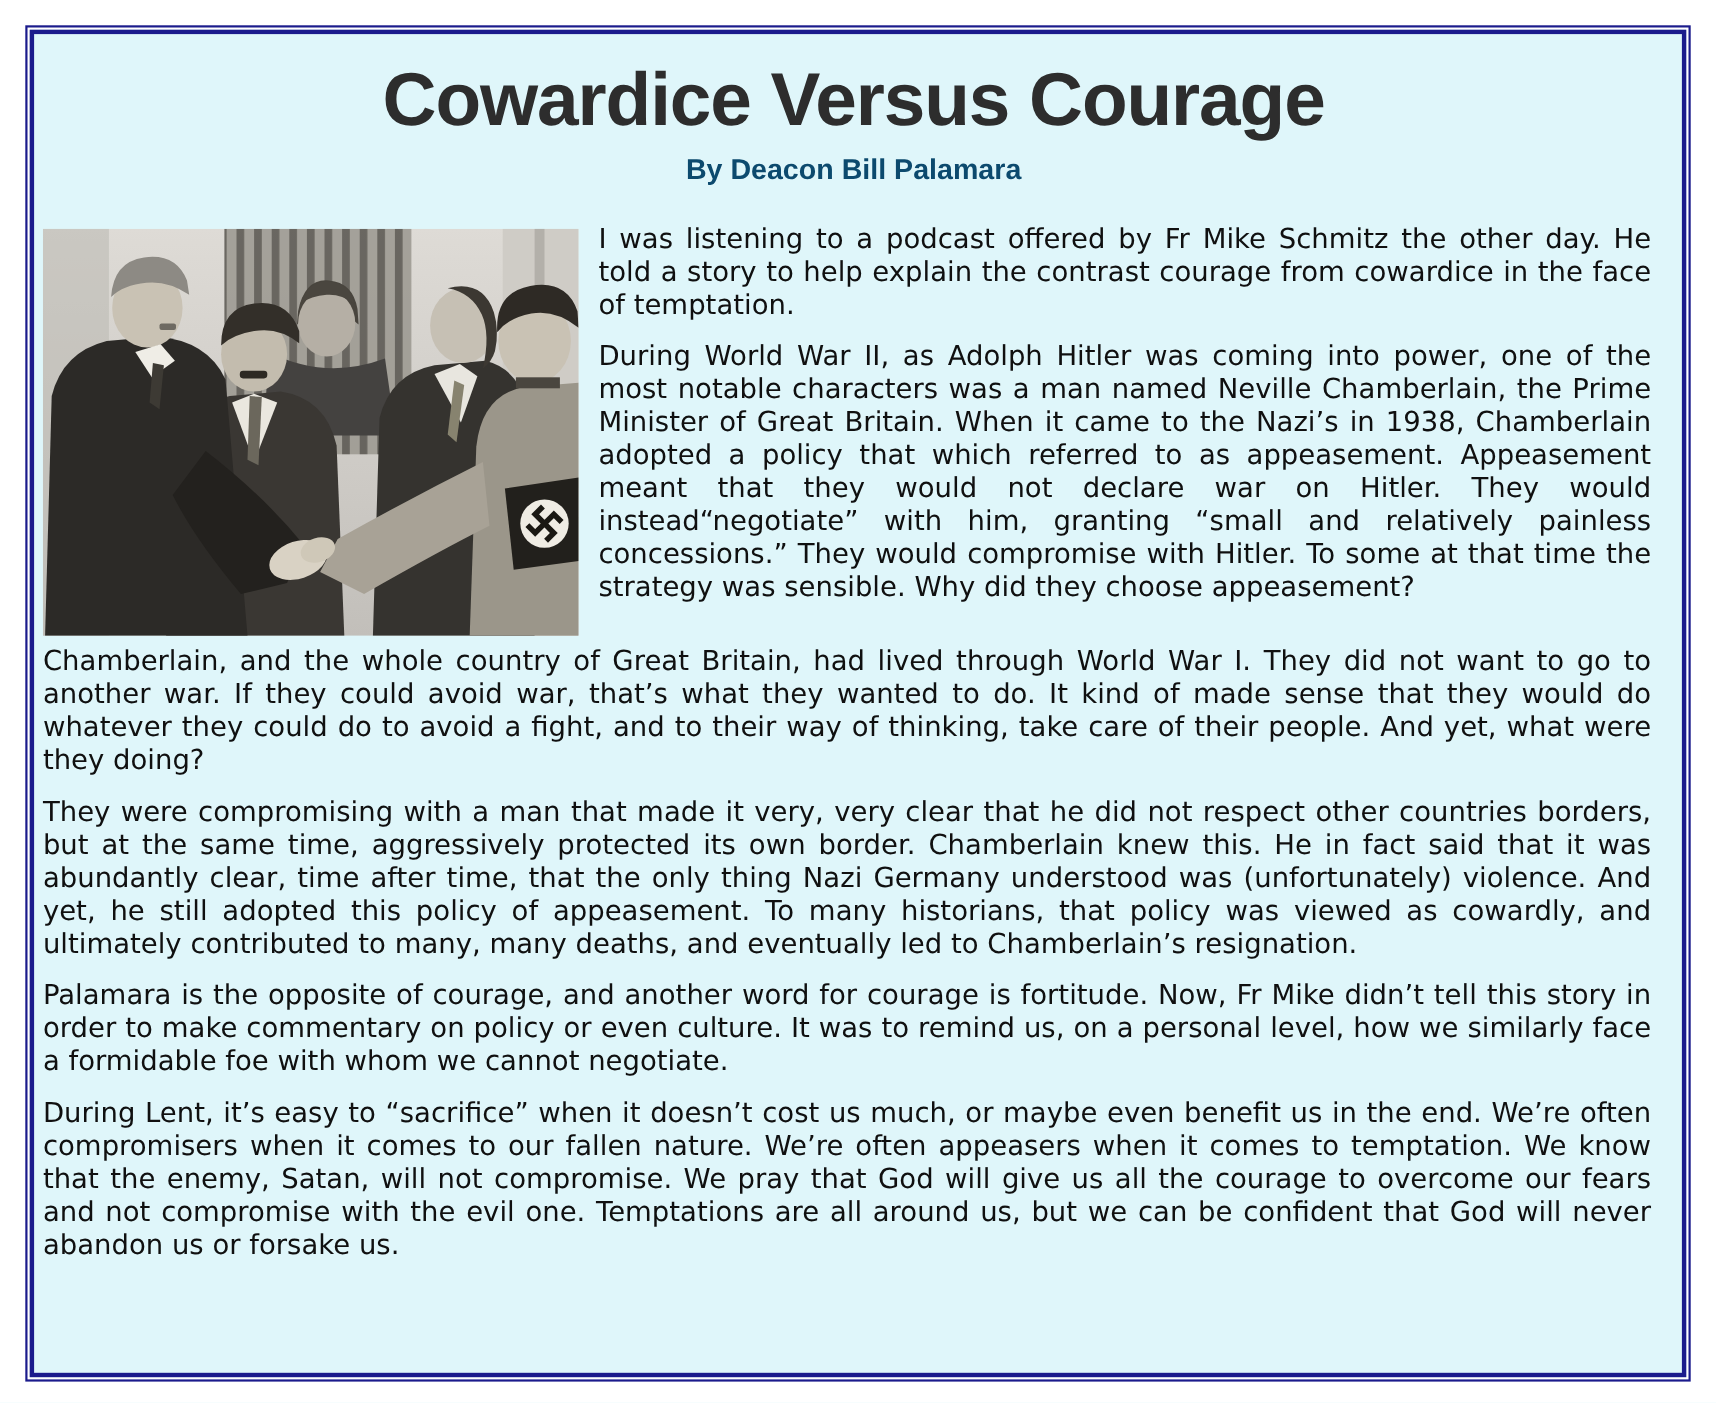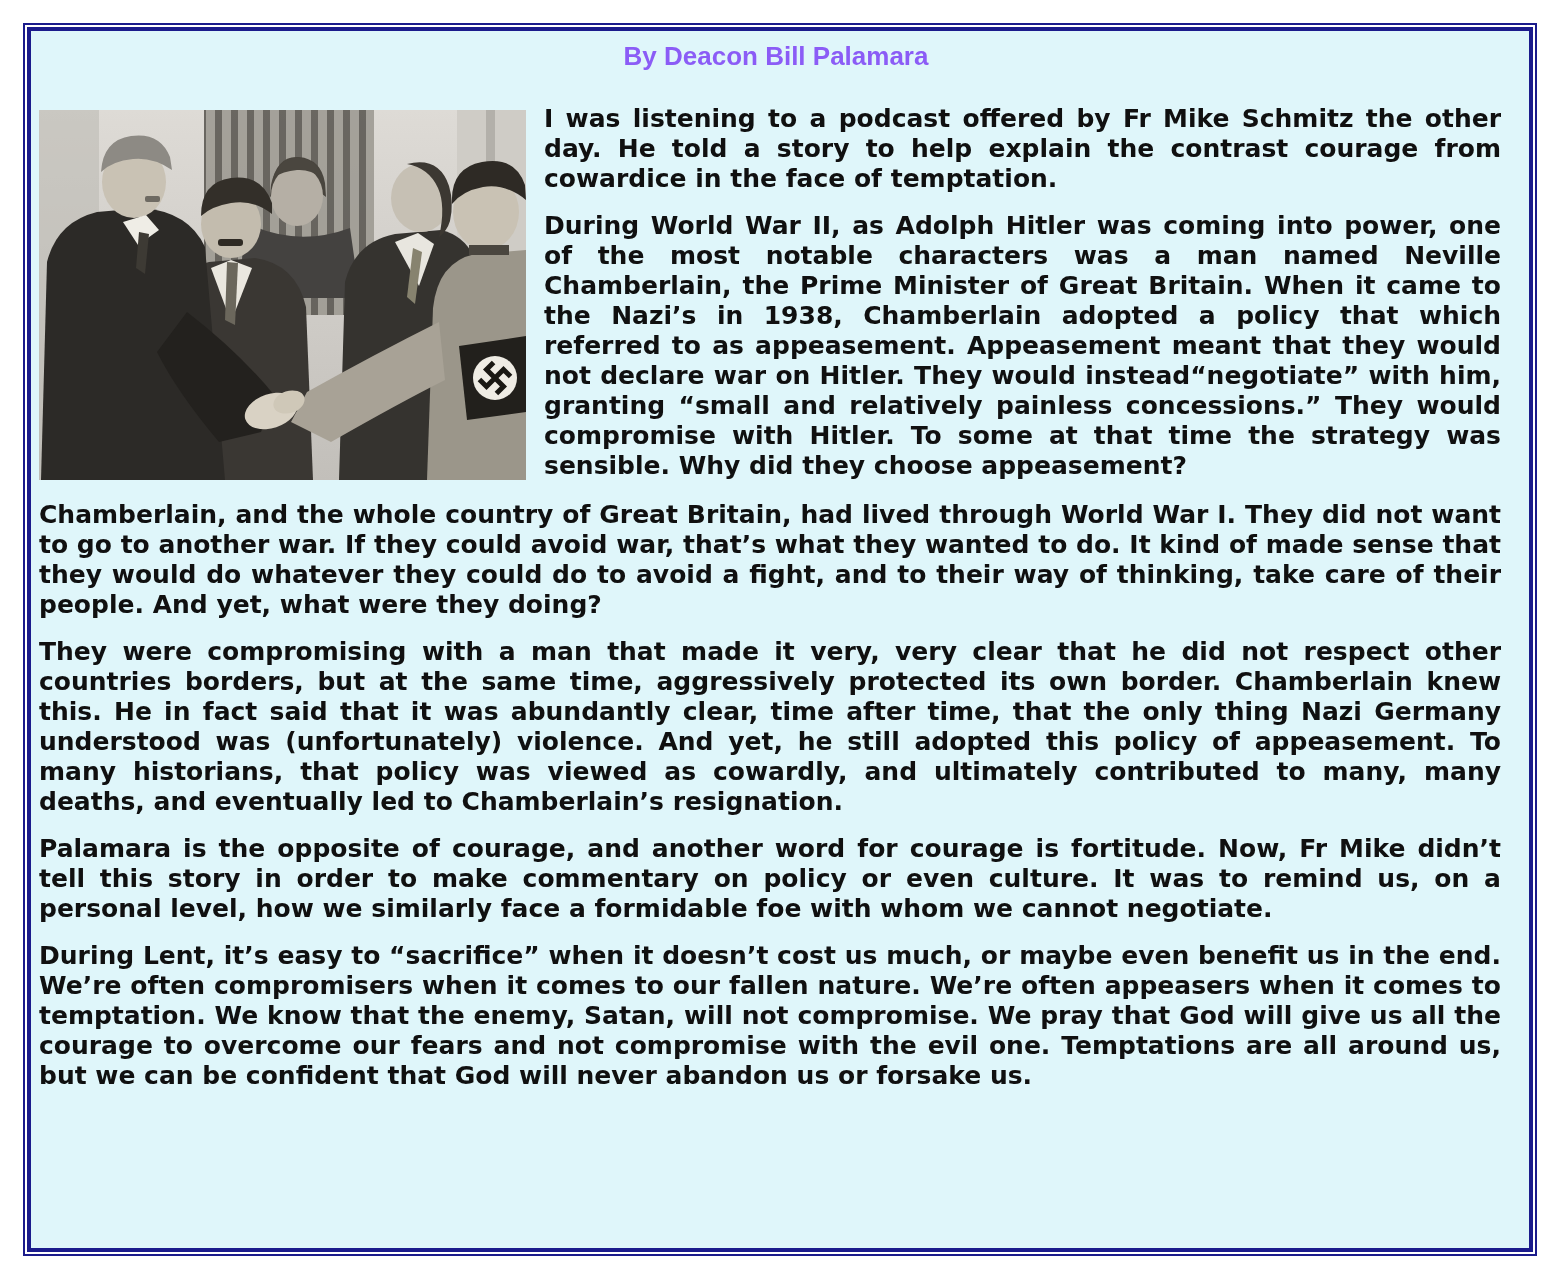--- a/index.html
+++ b/index.html
@@ -40,54 +40,54 @@
     line-height: 1.12;
     color: #2d2d2d;
     letter-spacing: -1px;
   }
   .byline {
     margin-top: 10px;
     text-align: center;
     font-family: "Liberation Sans", "DejaVu Sans", sans-serif;
     font-weight: bold;
     font-size: 26px;
-    color: #8b5cf6;
+    color: #0c4a6e;
   }
   .content {
     margin-top: 32px;
     font-size: 25px;
     line-height: 30px;
     color: #101010;
     text-align: justify;
   }
   .photo {
     float: left;
     width: 487px;
     height: 370px;
     margin: 6px 18px 6px 0;
     display: block;
   }
   .content p {
     margin: 0 12px 17px 0;
-    font-weight: bold;
   }
   .content p.clear {
     clear: left;
     padding-top: 2px;
   }
   .content p:last-child {
     margin-bottom: 0;
   }
 </style>
 </head>
 <body>
 
 <div class="frame">
   <div class="page">
 
+    <h1 class="page-title">Cowardice Versus Courage</h1>
     <div class="byline">By Deacon Bill Palamara</div>
 
     <div class="content">
 
       <svg class="photo" viewBox="0 0 487 370" xmlns="http://www.w3.org/2000/svg" role="img">
         <defs>
           <linearGradient id="bgGrad" x1="0" y1="0" x2="0" y2="1">
             <stop offset="0" stop-color="#dedbd6"></stop>
             <stop offset="1" stop-color="#c2bfba"></stop>
           </linearGradient>

